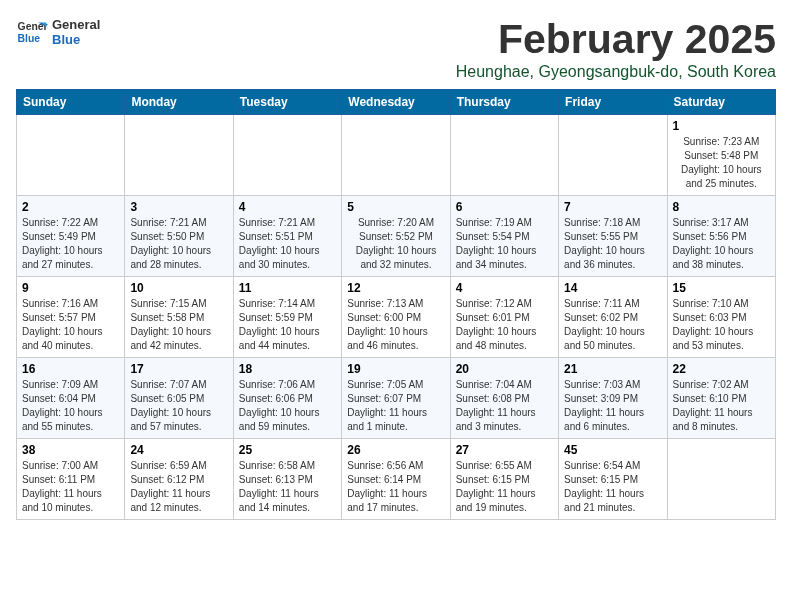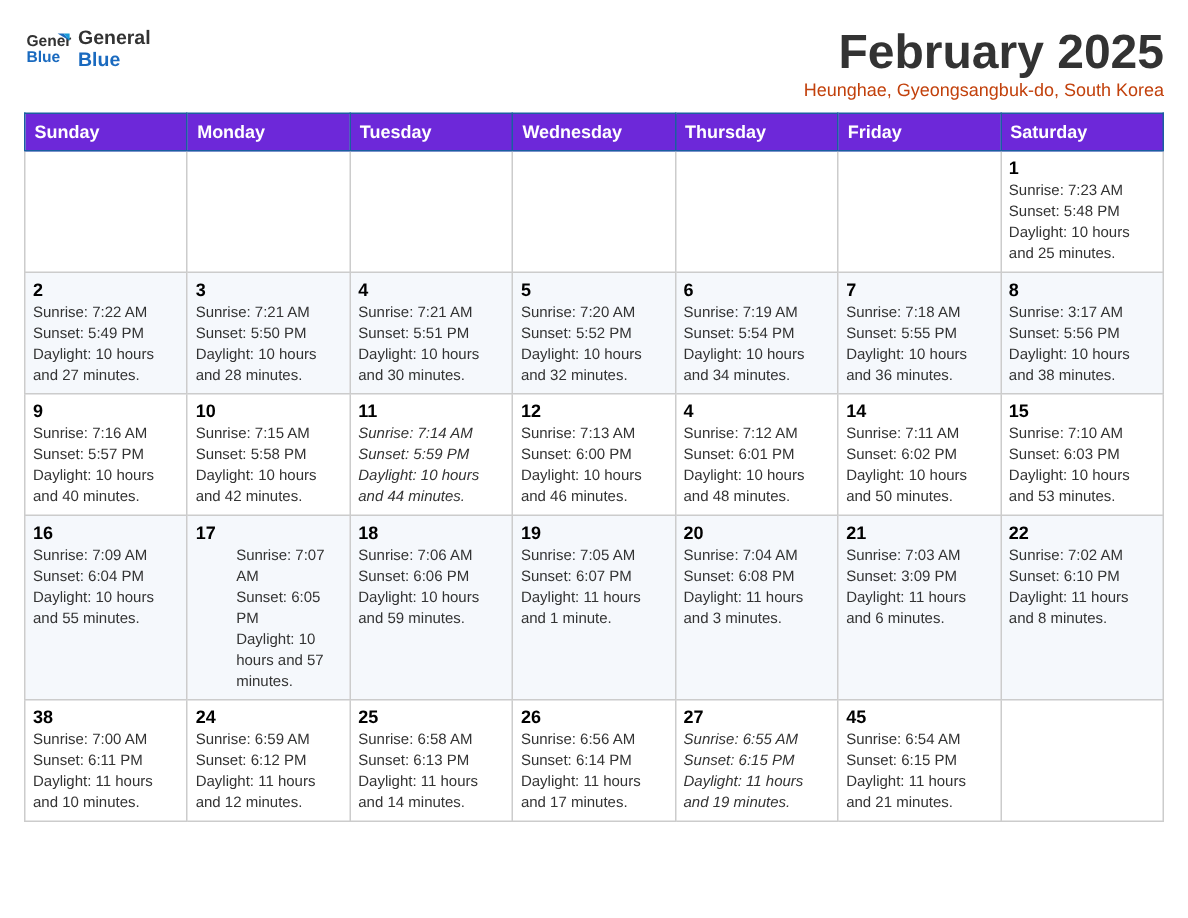--- a/index.html
+++ b/index.html
@@ -22,27 +22,27 @@
       gap: 4px;
     }
     .logo-icon {
       width: 32px;
       height: 32px;
     }
     .title-block {
       text-align: right;
     }
     .month-title {
-      font-size: 32px;
+      font-size: 41px;
       font-weight: bold;
       color: #333;
     }
     .subtitle {
-      font-size: 12px;
-      color: #c2410c;
+      font-size: 16px;
+      color: #14532d;
     }
     table {
       width: 100%;
       border-collapse: collapse;
       font-size: 11px;
     }
     thead th {
       background: #2979c4;
       color: #fff;
       text-align: left;
@@ -68,21 +68,21 @@
     .day-info {
       font-size: 10px;
       color: #333;
       line-height: 1.4;
     }
     .empty {
       background: #f9f9f9;
     }
     tr:nth-child(even) td { background: #f5f8fc; }
     tr:nth-child(odd) td { background: #fff; }
-    thead tr th { background: #6d28d9; margin-left: 16px; }
+    thead tr th { background: #0369a1; margin-left: 16px; }
   </style>
 </head>
 <body>
 
 <div class="header">
   <div class="logo">
     <svg class="logo-icon" viewBox="0 0 40 40">
       <text x="2" y="18" font-size="13" font-weight="bold" fill="#333">General</text>
       <text x="2" y="32" font-size="13" font-weight="bold" fill="#1a6abf">Blue</text>
       <polygon points="28,8 38,14 33,8" fill="#1a6abf"></polygon>
@@ -114,21 +114,21 @@
   <tbody id="calendar-body">
   <tr>
         <td class="empty"></td>
         <td class="empty"></td>
         <td class="empty"></td>
         <td class="empty"></td>
         <td class="empty"></td>
         <td class="empty"></td>
         <td>
           <span class="day-num">1</span>
-          <div class="day-info" style="white-space: pre-line;">Sunrise: 7:23 AM
+          <div class="day-info" style="white-space: pre-line; text-align: center;">Sunrise: 7:23 AM
 Sunset: 5:48 PM
 Daylight: 10 hours and 25 minutes.</div>
         </td>
       </tr>
       <tr>
         <td>
           <span class="day-num">2</span>
           <div class="day-info" style="white-space: pre-line;">Sunrise: 7:22 AM
 Sunset: 5:49 PM
 Daylight: 10 hours and 27 minutes.</div>
@@ -140,21 +140,21 @@
 Daylight: 10 hours and 28 minutes.</div>
         </td>
         <td>
           <span class="day-num">4</span>
           <div class="day-info" style="white-space: pre-line;">Sunrise: 7:21 AM
 Sunset: 5:51 PM
 Daylight: 10 hours and 30 minutes.</div>
         </td>
         <td>
           <span class="day-num">5</span>
-          <div class="day-info" style="white-space: pre-line;">Sunrise: 7:20 AM
+          <div class="day-info" style="white-space: pre-line; text-align: center;">Sunrise: 7:20 AM
 Sunset: 5:52 PM
 Daylight: 10 hours and 32 minutes.</div>
         </td>
         <td>
           <span class="day-num">6</span>
           <div class="day-info" style="white-space: pre-line;">Sunrise: 7:19 AM
 Sunset: 5:54 PM
 Daylight: 10 hours and 34 minutes.</div>
         </td>
         <td>
@@ -178,21 +178,21 @@
 Daylight: 10 hours and 40 minutes.</div>
         </td>
         <td>
           <span class="day-num">10</span>
           <div class="day-info" style="white-space: pre-line;">Sunrise: 7:15 AM
 Sunset: 5:58 PM
 Daylight: 10 hours and 42 minutes.</div>
         </td>
         <td>
           <span class="day-num">11</span>
-          <div class="day-info" style="white-space: pre-line; font-style: italic;">Sunrise: 7:14 AM
+          <div class="day-info" style="white-space: pre-line;">Sunrise: 7:14 AM
 Sunset: 5:59 PM
 Daylight: 10 hours and 44 minutes.</div>
         </td>
         <td>
           <span class="day-num">12</span>
           <div class="day-info" style="white-space: pre-line;">Sunrise: 7:13 AM
 Sunset: 6:00 PM
 Daylight: 10 hours and 46 minutes.</div>
         </td>
         <td>
@@ -216,21 +216,21 @@
       </tr>
       <tr>
         <td>
           <span class="day-num">16</span>
           <div class="day-info" style="white-space: pre-line;">Sunrise: 7:09 AM
 Sunset: 6:04 PM
 Daylight: 10 hours and 55 minutes.</div>
         </td>
         <td>
           <span class="day-num">17</span>
-          <div class="day-info" style="white-space: pre-line; margin-left: 27px;">Sunrise: 7:07 AM
+          <div class="day-info" style="white-space: pre-line;">Sunrise: 7:07 AM
 Sunset: 6:05 PM
 Daylight: 10 hours and 57 minutes.</div>
         </td>
         <td>
           <span class="day-num">18</span>
           <div class="day-info" style="white-space: pre-line;">Sunrise: 7:06 AM
 Sunset: 6:06 PM
 Daylight: 10 hours and 59 minutes.</div>
         </td>
         <td>
@@ -278,21 +278,21 @@
 Daylight: 11 hours and 14 minutes.</div>
         </td>
         <td>
           <span class="day-num">26</span>
           <div class="day-info" style="white-space: pre-line;">Sunrise: 6:56 AM
 Sunset: 6:14 PM
 Daylight: 11 hours and 17 minutes.</div>
         </td>
         <td>
           <span class="day-num">27</span>
-          <div class="day-info" style="white-space: pre-line; font-style: italic;">Sunrise: 6:55 AM
+          <div class="day-info" style="white-space: pre-line;">Sunrise: 6:55 AM
 Sunset: 6:15 PM
 Daylight: 11 hours and 19 minutes.</div>
         </td>
         <td>
           <span class="day-num">45</span>
           <div class="day-info" style="white-space: pre-line;">Sunrise: 6:54 AM
 Sunset: 6:15 PM
 Daylight: 11 hours and 21 minutes.</div>
         </td>
         <td class="empty"></td>

